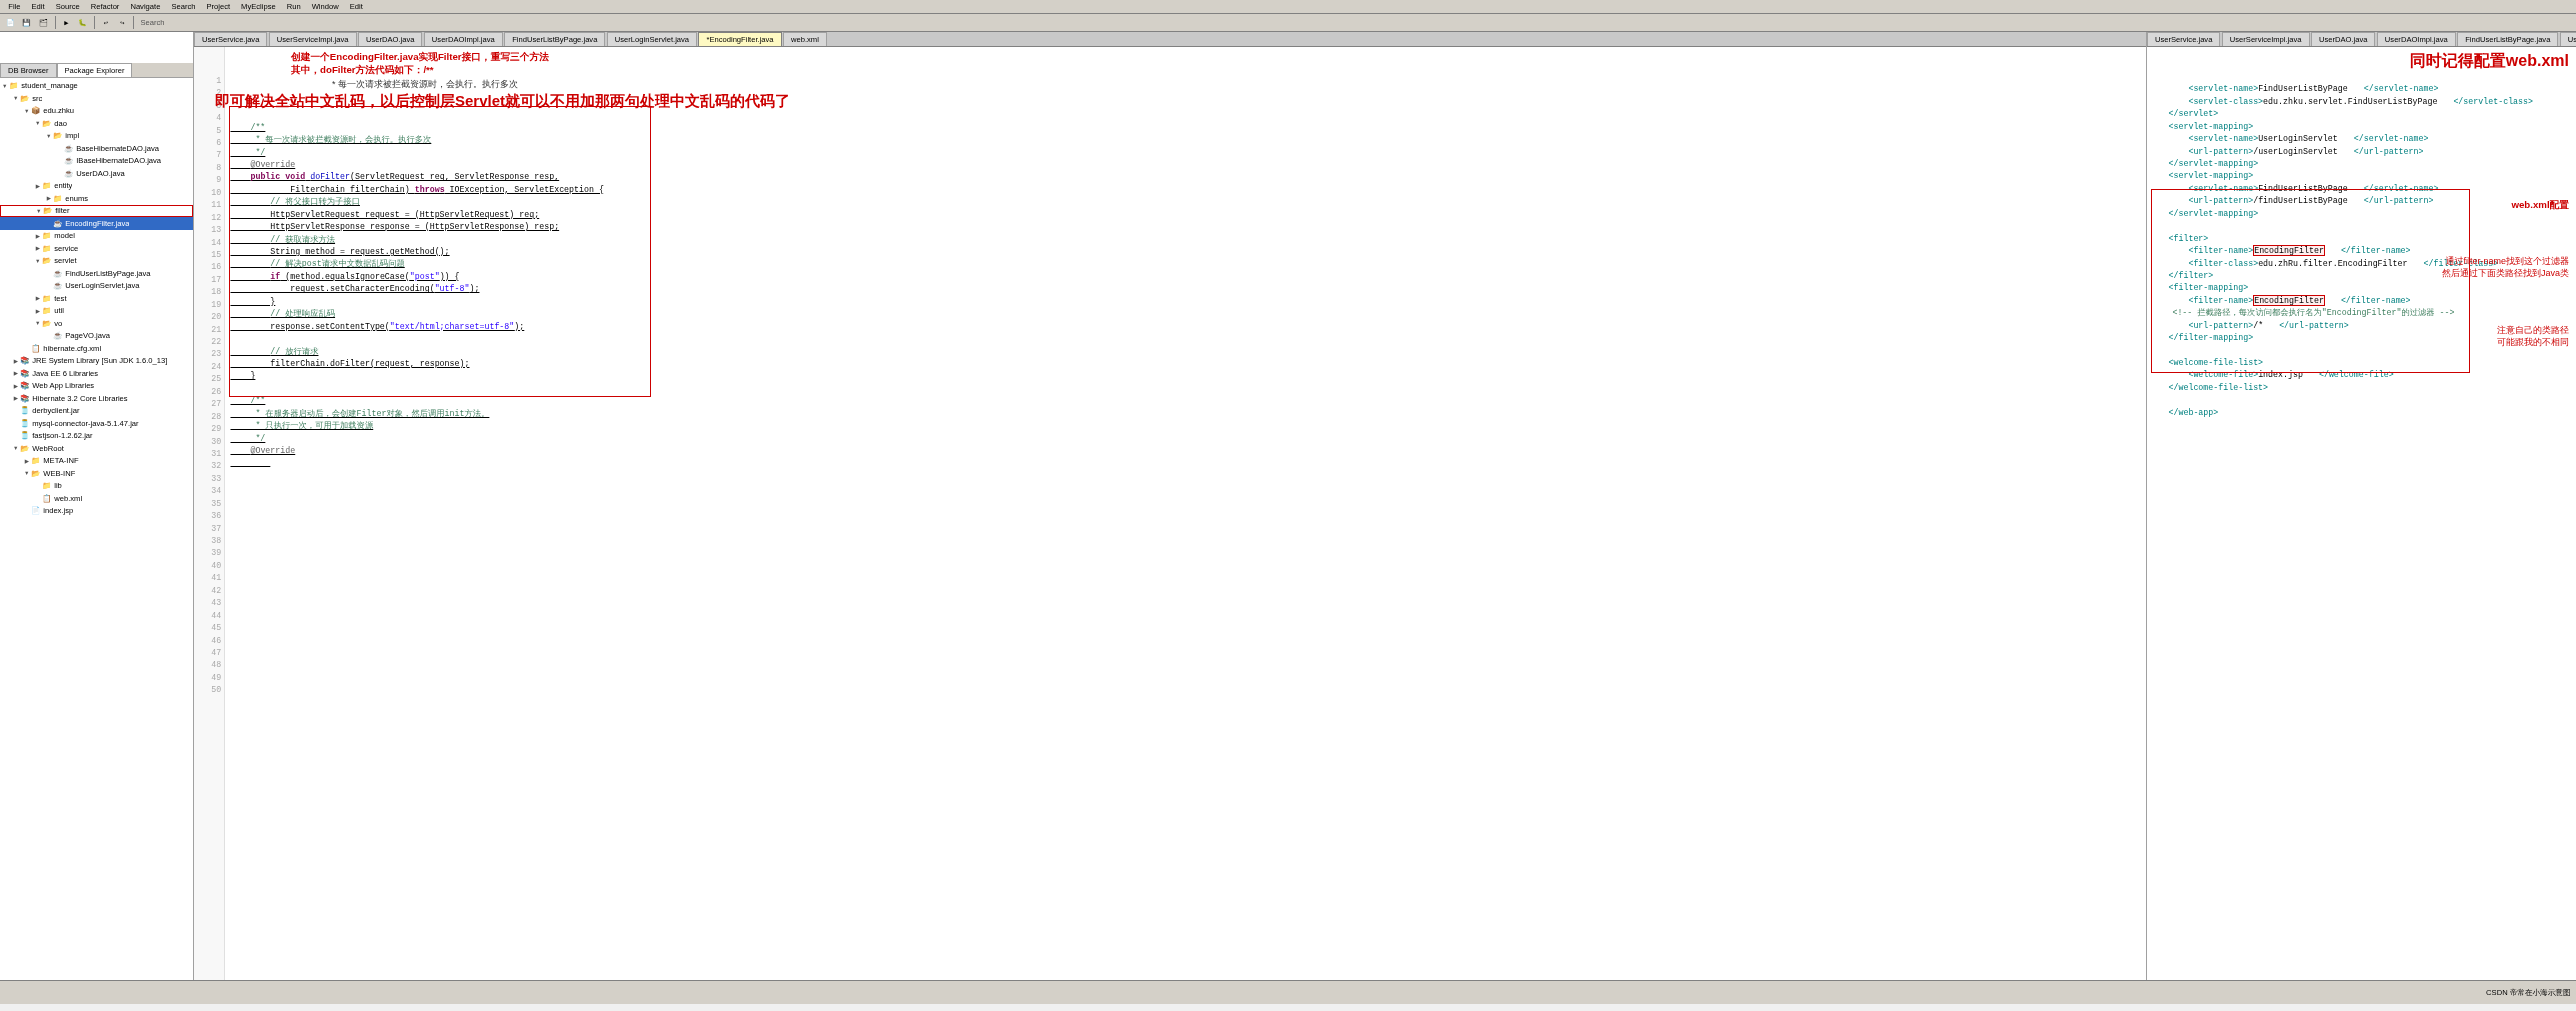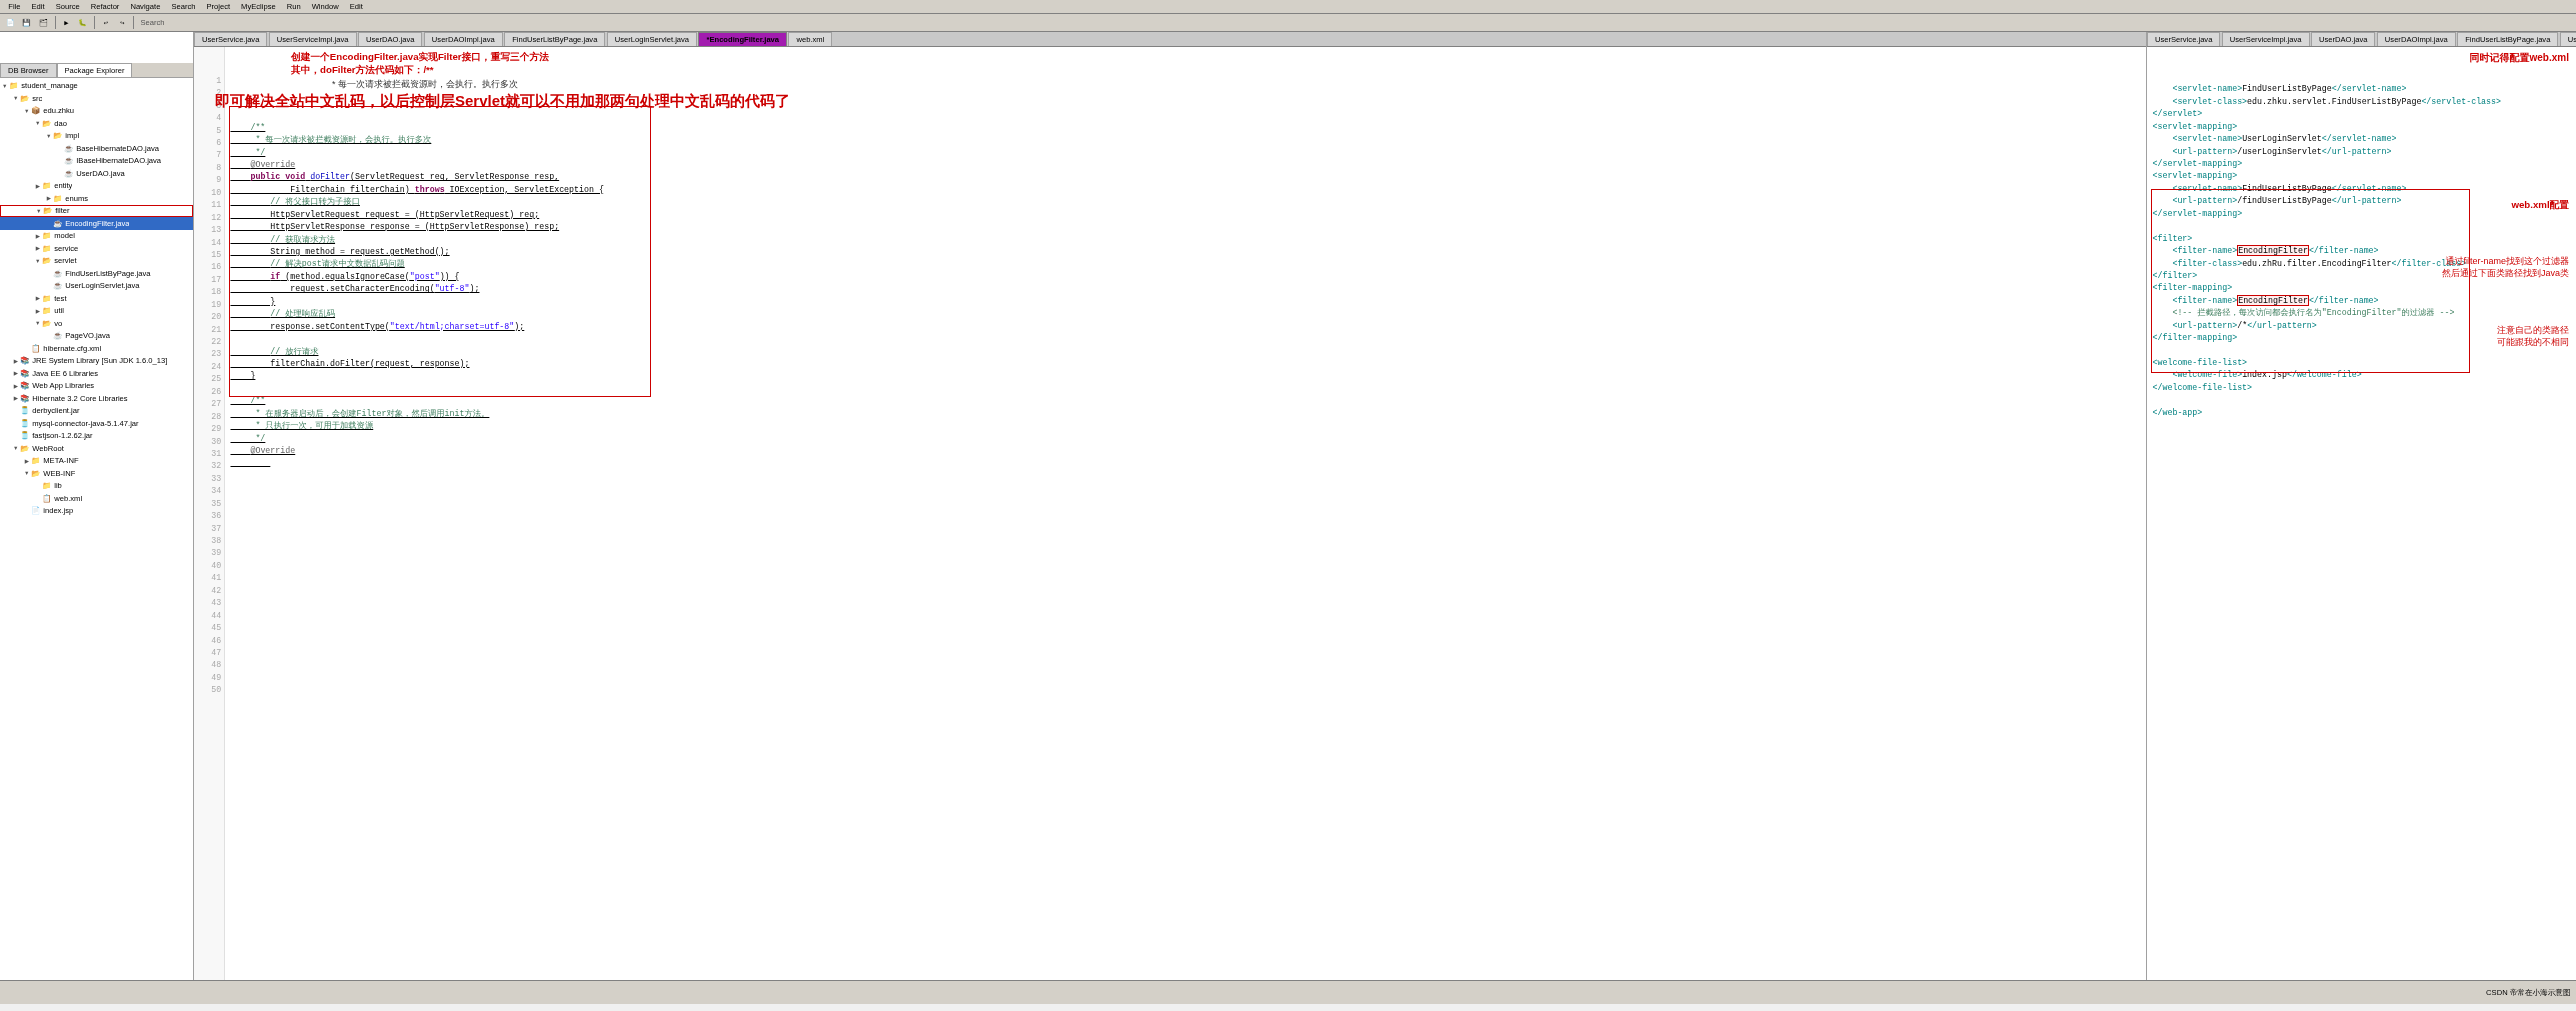--- a/index.html
+++ b/index.html
@@ -52,23 +52,23 @@
       background: #d8d8d8;
       border: 0.7px solid #a0a0a0;
       border-bottom: none;
       margin-right: 1.4px;
       cursor: pointer;
       white-space: nowrap;
       height: 14px;
       display: flex; align-items: center;
     }
     .tab.active {
-      background: #a21caf;
+      background: #fef9c3;
       border-color: #808080;
-      font-weight: bold;
+      font-weight: normal;
       margin-top: 8px;
     }
 
     
     .main-layout {
       display: flex;
       height: calc(1012px - 15.2px - 18px - 15.2px - 15.2px);
     }
 
     
@@ -235,21 +235,21 @@
 
     .right-outer {
       flex: 1;
       display: flex;
       flex-direction: column;
       position: relative;
       overflow: hidden;
     }
 
     
-    .xml-tag { color: #008080; }
+    .xml-tag { color: #008080; margin-left: 16px; }
   </style>
 </head>
 <body>
 
 <div class="menu-bar">
   <span class="menu-item">File</span>
   <span class="menu-item">Edit</span>
   <span class="menu-item">Source</span>
   <span class="menu-item">Refactor</span>
   <span class="menu-item">Navigate</span>
@@ -666,21 +666,21 @@
       <div class="tab">UserServiceImpl.java</div>
       <div class="tab">UserDAO.java</div>
       <div class="tab">UserDAOImpl.java</div>
       <div class="tab">FindUserListByPage.java</div>
       <div class="tab">UserLoginServlet.java</div>
 
     </div>
 
     <div class="right-outer">
 
-      <div style="position:absolute; top:3.5px; right:7px; z-index:20; pointer-events:none; font-family:'Microsoft YaHei',sans-serif; font-size:10px; color:#cc0000; font-weight:bold; white-space:nowrap;">同时记得配置web.xml</div>
+      <div style="position:absolute; top:3.5px; right:7px; z-index:20; pointer-events:none; font-family:'Microsoft YaHei',sans-serif; font-size:16px; color:#cc0000; font-weight:bold; white-space:nowrap;">同时记得配置web.xml</div>
       <div style="position:absolute; top:152px; right:7px; z-index:20; pointer-events:none; font-family:'Microsoft YaHei',sans-serif; font-size:9.7px; color:#cc0000; font-weight:bold; white-space:nowrap;">web.xml配置</div>
       <div style="position:absolute; top:208px; right:7px; z-index:20; pointer-events:none; font-family:'Microsoft YaHei',sans-serif; font-size:9px; color:#cc0000; white-space:nowrap;">通过filter-name找到这个过滤器</div>
       <div style="position:absolute; top:220px; right:7px; z-index:20; pointer-events:none; font-family:'Microsoft YaHei',sans-serif; font-size:9px; color:#cc0000; white-space:nowrap;">然后通过下面类路径找到Java类</div>
       <div style="position:absolute; top:277px; right:7px; z-index:20; pointer-events:none; font-family:'Microsoft YaHei',sans-serif; font-size:9px; color:#cc0000; white-space:nowrap;">注意自己的类路径</div>
       <div style="position:absolute; top:289px; right:7px; z-index:20; pointer-events:none; font-family:'Microsoft YaHei',sans-serif; font-size:9px; color:#cc0000; white-space:nowrap;">可能跟我的不相同</div>
 
       <div class="right-code-area" style="margin-top: 21px;">
 <span class="xml-tag">    &lt;servlet-name&gt;</span>FindUserListByPage<span class="xml-tag">&lt;/servlet-name&gt;</span>
 <span class="xml-tag">    &lt;servlet-class&gt;</span>edu.zhku.servlet.FindUserListByPage<span class="xml-tag">&lt;/servlet-class&gt;</span>
 <span class="xml-tag">&lt;/servlet&gt;</span>

